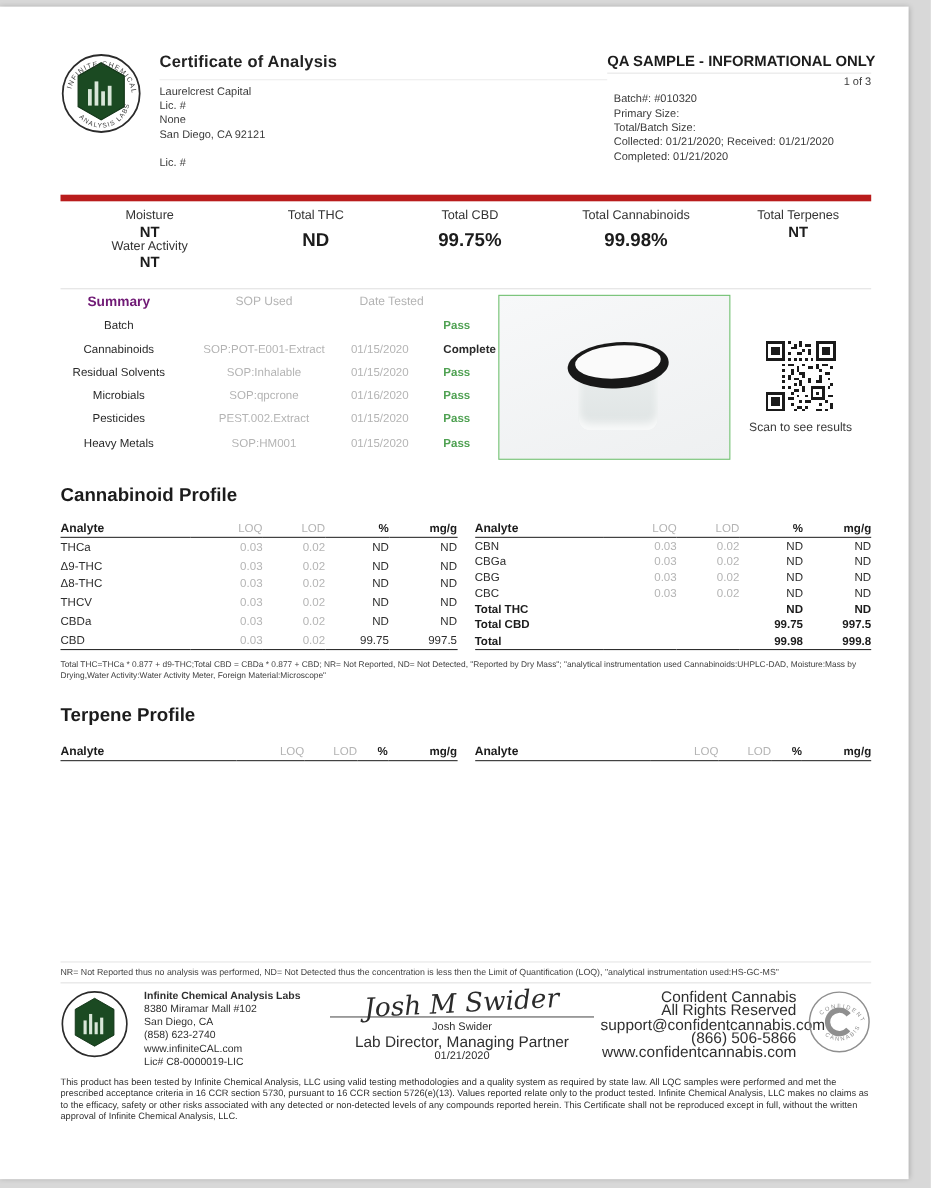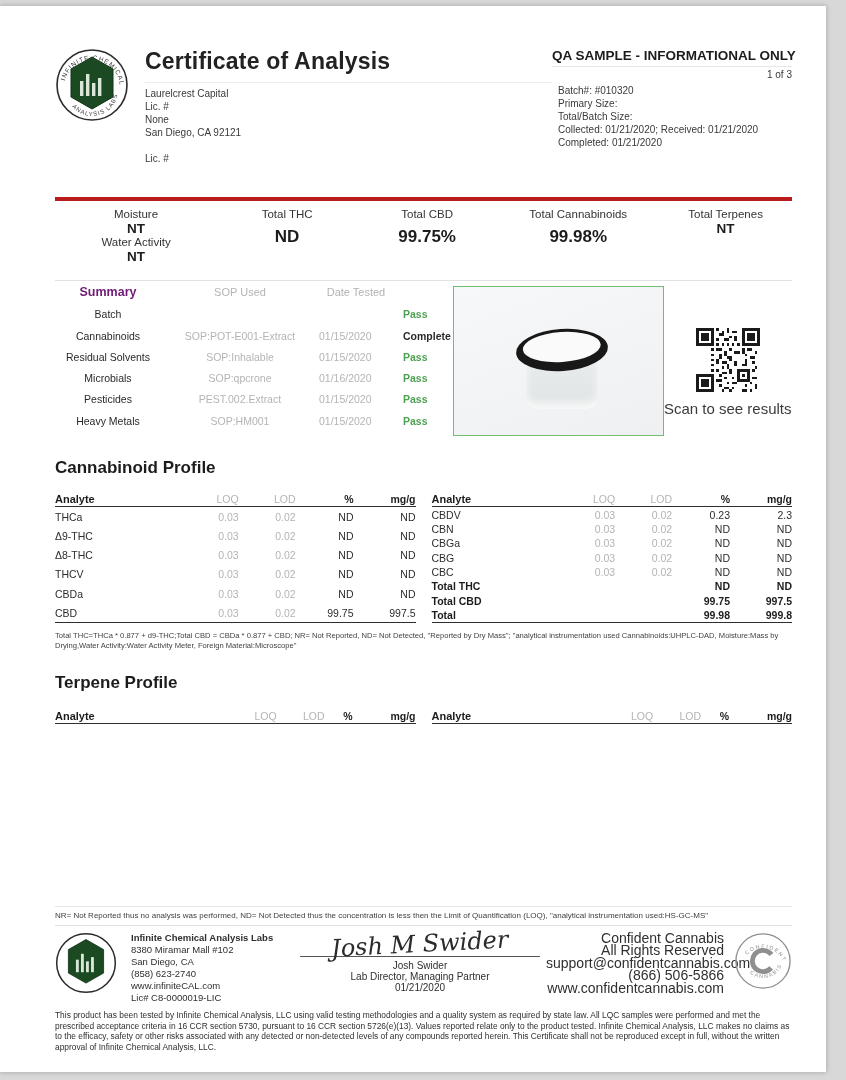--- a/index.html
+++ b/index.html
@@ -8,32 +8,32 @@
     position:relative; margin:6px 20px 8px 0; width:826px; height:1066px;
     background:#fff; box-shadow:0 0 5px rgba(0,0,0,.25);
     padding:42px 34px 0 55px; color:#2d2d2d;
   }
   .bold { font-weight:bold; }
 
   
   .header { display:flex; }
   .logo-wrap { width:74px; flex:0 0 74px; margin-right:16px; }
   .header-main { flex:1 1 auto; }
-  .coa-title { font-size:23px; font-weight:bold; color:#222; letter-spacing:.2px; }
+  .coa-title { font-size:15px; font-weight:bold; color:#222; letter-spacing:.2px; }
   .header-cols { display:flex; margin-top:7px; border-top:1px solid #ededed; padding-top:4px; }
   .info-block { font-size:10px; line-height:13px; color:#3a3a3a; }
   .sample-block { width:212px; }
   .client-block .gap { margin-top:13px; }
   .qa-col { width:240px; flex:0 0 240px; text-align:right; }
   .qa-title { font-size:13.5px; font-weight:bold; color:#1c1c1c; white-space:nowrap; border-bottom:1px solid #e6e6e6; padding-bottom:3px; }
   .page-num { font-size:10px; color:#3a3a3a; margin:2px 0 4px; }
   .qa-col .info-block { text-align:left; padding-left:6px; }
 
   
-  .stats { display:flex; margin-top:32px; border-top:4px solid #b91c1c; border-bottom:1px solid #e2e2e2; padding:7px 0 16px; }
+  .stats { display:flex; margin-top:22px; border-top:6px solid #b91c1c; border-bottom:1px solid #e2e2e2; padding:7px 0 16px; }
   .stat { text-align:center; }
   .stat .lbl { font-size:11.5px; color:#333; }
   .stat .big { font-size:17px; font-weight:bold; color:#1c1c1c; margin-top:7px; }
   .stat .sm  { font-size:13.5px; font-weight:bold; color:#1c1c1c; margin-top:1px; }
   .stat.s1 { width:22%; } .stat.s2 { width:19%; } .stat.s3 { width:19%; } .stat.s4 { width:22%; } .stat.s5 { width:18%; }
 
   
   .summary-section { display:flex; margin-top:5px; }
   .summary-grid { display:grid; grid-template-columns:106px 158px 74px 60px; font-size:10.5px; line-height:13.2px; width:398px; flex:0 0 398px; }
   .sg-h { font-size:11px; color:#b4b4b4; text-align:center; padding-bottom:1px; }
@@ -43,21 +43,21 @@
   .sg-date { color:#b4b4b4; }
   .sg-status { color:#4fa152; font-weight:bold; padding-left:10px; }
   .sg-status.dark { color:#2a2a2a; }
   .photo-box { width:213px; height:150px; border:1px solid #6fbf6f; background:linear-gradient(160deg,#f7f8f9,#eef0f1); position:relative; overflow:hidden; margin-left:0; }
   .jar { position:absolute; left:62px; top:42px; width:92px; }
   .jar-lid { width:92px; height:42px; background:#181818; border-radius:50%; position:relative; transform:rotate(-4deg); z-index:2; }
   .jar-lid::after { content:""; position:absolute; left:7px; top:3px; width:78px; height:30px; border-radius:50%; background:#fafafa; }
   .jar-body { width:72px; height:52px; margin:-14px auto 0; background:linear-gradient(#e8ecec,#dfe4e4); border-radius:4px 4px 10px 10px; z-index:1; position:relative; box-shadow:inset 0 -6px 8px rgba(255,255,255,.8); }
   .qr-block { margin-left:auto; width:130px; text-align:center; padding-top:42px; }
   .qr-svg { width:64px; height:64px; }
-  .qr-caption { font-size:15px; color:#3a3a3a; margin-top:4px; }
+  .qr-caption { font-size:11px; color:#3a3a3a; margin-top:4px; }
 
   
   .section-title { font-size:17px; font-weight:bold; color:#1c1c1c; margin-top:22px; }
   .tables-row { display:flex; gap:16px; margin-top:14px; }
   table.ptable { border-collapse:collapse; width:361px; font-size:10.5px; }
   table.ptable th, table.ptable td { padding:1.2px 0; text-align:right; font-weight:normal; color:#2d2d2d; }
   table.ptable th.h-analyte { text-align:left; font-weight:bold; color:#1c1c1c; font-size:11px; }
   table.ptable th.h-muted { color:#b4b4b4; }
   table.ptable th.h-bold { font-weight:bold; color:#1c1c1c; }
   table.ptable thead th { border-bottom:1.6px solid #2e2e2e; }
@@ -79,21 +79,21 @@
 
   
   .nr-note { font-size:8px; color:#3f3f3f; border-top:1px solid #e6e6e6; border-bottom:1px solid #e2e2e2; padding:4px 0 5px; }
   .footer { display:flex; margin-top:6px; align-items:flex-start; }
   .footer .logo2 { width:62px; flex:0 0 62px; margin-right:14px; }
   .lab-block { font-size:9.5px; line-height:12px; color:#2f2f2f; width:176px; }
   .sig-block { flex:1 1 auto; text-align:center; padding:0 6px; }
   .sig-script { font-family:"DejaVu Serif", serif; font-style:italic; font-size:24px; color:#2b2b2b; transform:rotate(-3deg); display:inline-block; margin-top:-2px; }
   .sig-line { border-bottom:1.4px solid #555; width:240px; margin:0 auto; margin-top:-2px; }
   .sig-name { font-size:10px; color:#2f2f2f; margin-top:3px; }
-  .sig-title { font-size:10px; color:#2f2f2f; }
+  .sig-title { font-size:14px; color:#2f2f2f; }
   .sig-date { font-size:10px; color:#2f2f2f; }
   .cc-block { width:178px; text-align:right; font-size:14px; line-height:12.5px; color:#2f2f2f; }
   .cc-block .l0 { font-weight:normal; }
   .cc-logo { width:58px; flex:0 0 58px; margin-left:10px; }
   .disclaimer { font-size:8.4px; line-height:10.6px; color:#2f2f2f; margin-top:6px; width:740px; }
 </style>
 </head>
 <body>
 
 <div class="page">
@@ -385,27 +385,20 @@
         <tr>
           <th class="h-analyte">Analyte</th>
           <th class="h-muted">LOQ</th>
           <th class="h-muted">LOD</th>
           <th class="h-bold">%</th>
           <th class="h-bold">mg/g</th>
         </tr>
       </thead>
       <tbody>
         <tr>
-            <td class="analyte-cell">CBDV</td>
-            <td class="mutedc">0.03</td>
-            <td class="mutedc">0.02</td>
-            <td>0.23</td>
-            <td>2.3</td>
-          </tr>
-        <tr>
             <td class="analyte-cell">CBN</td>
             <td class="mutedc">0.03</td>
             <td class="mutedc">0.02</td>
             <td>ND</td>
             <td>ND</td>
           </tr>
         <tr>
             <td class="analyte-cell">CBGa</td>
             <td class="mutedc">0.03</td>
             <td class="mutedc">0.02</td>

